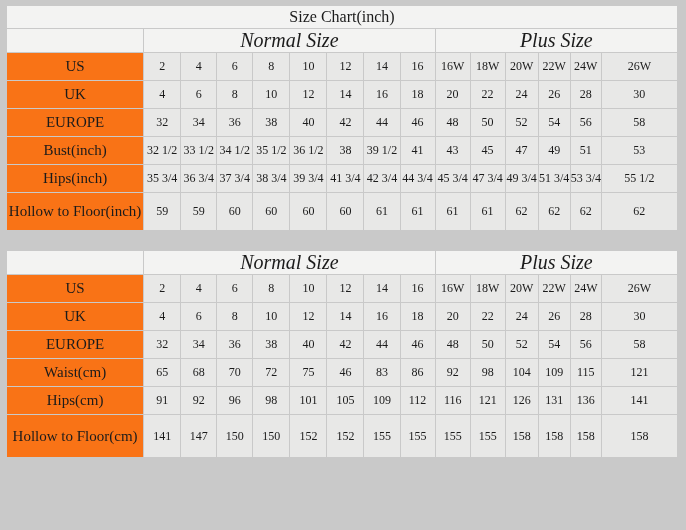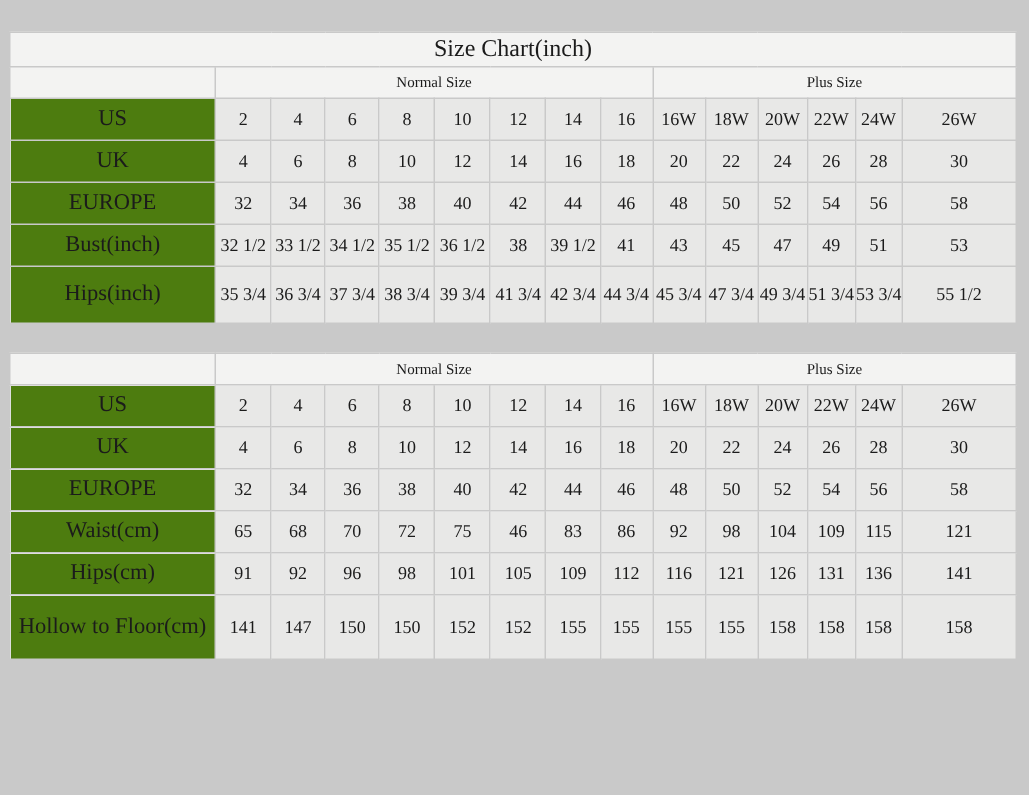--- a/index.html
+++ b/index.html
@@ -9,21 +9,20 @@
     height: 530px;
     background: #c9c9c9;
     font-family: "Liberation Serif", "DejaVu Serif", serif;
     overflow: hidden;
   }
   .page {
     box-sizing: border-box;
     width: 686px;
     height: 456px;
     padding: 5px 18px 0 6px;
-    margin-top: 16px;
   }
   section.chart-block + section.chart-block {
     margin-top: 19px;
   }
   table.size-table {
     border-collapse: collapse;
     table-layout: fixed;
     width: 672px;
     background: #f3f3f2;
     border: 1px solid #bfbfbf;
@@ -38,28 +37,29 @@
     overflow: hidden;
     white-space: nowrap;
   }
   .title-cell {
     height: 22px;
     font-size: 16px;
     background: #f3f3f2;
   }
   .group-cell {
     height: 20px;
-    font-size: 10px;
+    font-size: 20px;
     background: #f3f3f2;
+    font-style: italic;
   }
   .corner-cell {
     background: #f3f3f2;
   }
   .label-cell {
-    background: #4d7c0f;
+    background: #f97316;
     font-size: 15px;
   }
   .data-cell {
     background: #e8e8e7;
     font-size: 12px;
   }
   tbody.rows td {
     height: 27px;
   }
   #size-table-inch tbody.rows tr:last-child td { height: 37px; }
@@ -178,20 +178,37 @@
             <td class="data-cell">41 3/4</td>
             <td class="data-cell">42 3/4</td>
             <td class="data-cell">44 3/4</td>
             <td class="data-cell">45 3/4</td>
             <td class="data-cell">47 3/4</td>
             <td class="data-cell">49 3/4</td>
             <td class="data-cell">51 3/4</td>
             <td class="data-cell">53 3/4</td>
             <td class="data-cell">55 1/2</td>
           </tr>
+          <tr>
+            <td class="label-cell">Hollow to Floor(inch)</td>
+            <td class="data-cell">59</td>
+            <td class="data-cell">59</td>
+            <td class="data-cell">60</td>
+            <td class="data-cell">60</td>
+            <td class="data-cell">60</td>
+            <td class="data-cell">60</td>
+            <td class="data-cell">61</td>
+            <td class="data-cell">61</td>
+            <td class="data-cell">61</td>
+            <td class="data-cell">61</td>
+            <td class="data-cell">62</td>
+            <td class="data-cell">62</td>
+            <td class="data-cell">62</td>
+            <td class="data-cell">62</td>
+          </tr>
         </tbody>
     </table>
   </section>
 
   <section class="chart-block">
     <table class="size-table" id="size-table-cm">
       <colgroup>
         <col style="width:137px">
         <col style="width:37px">
           <col style="width:36px">

